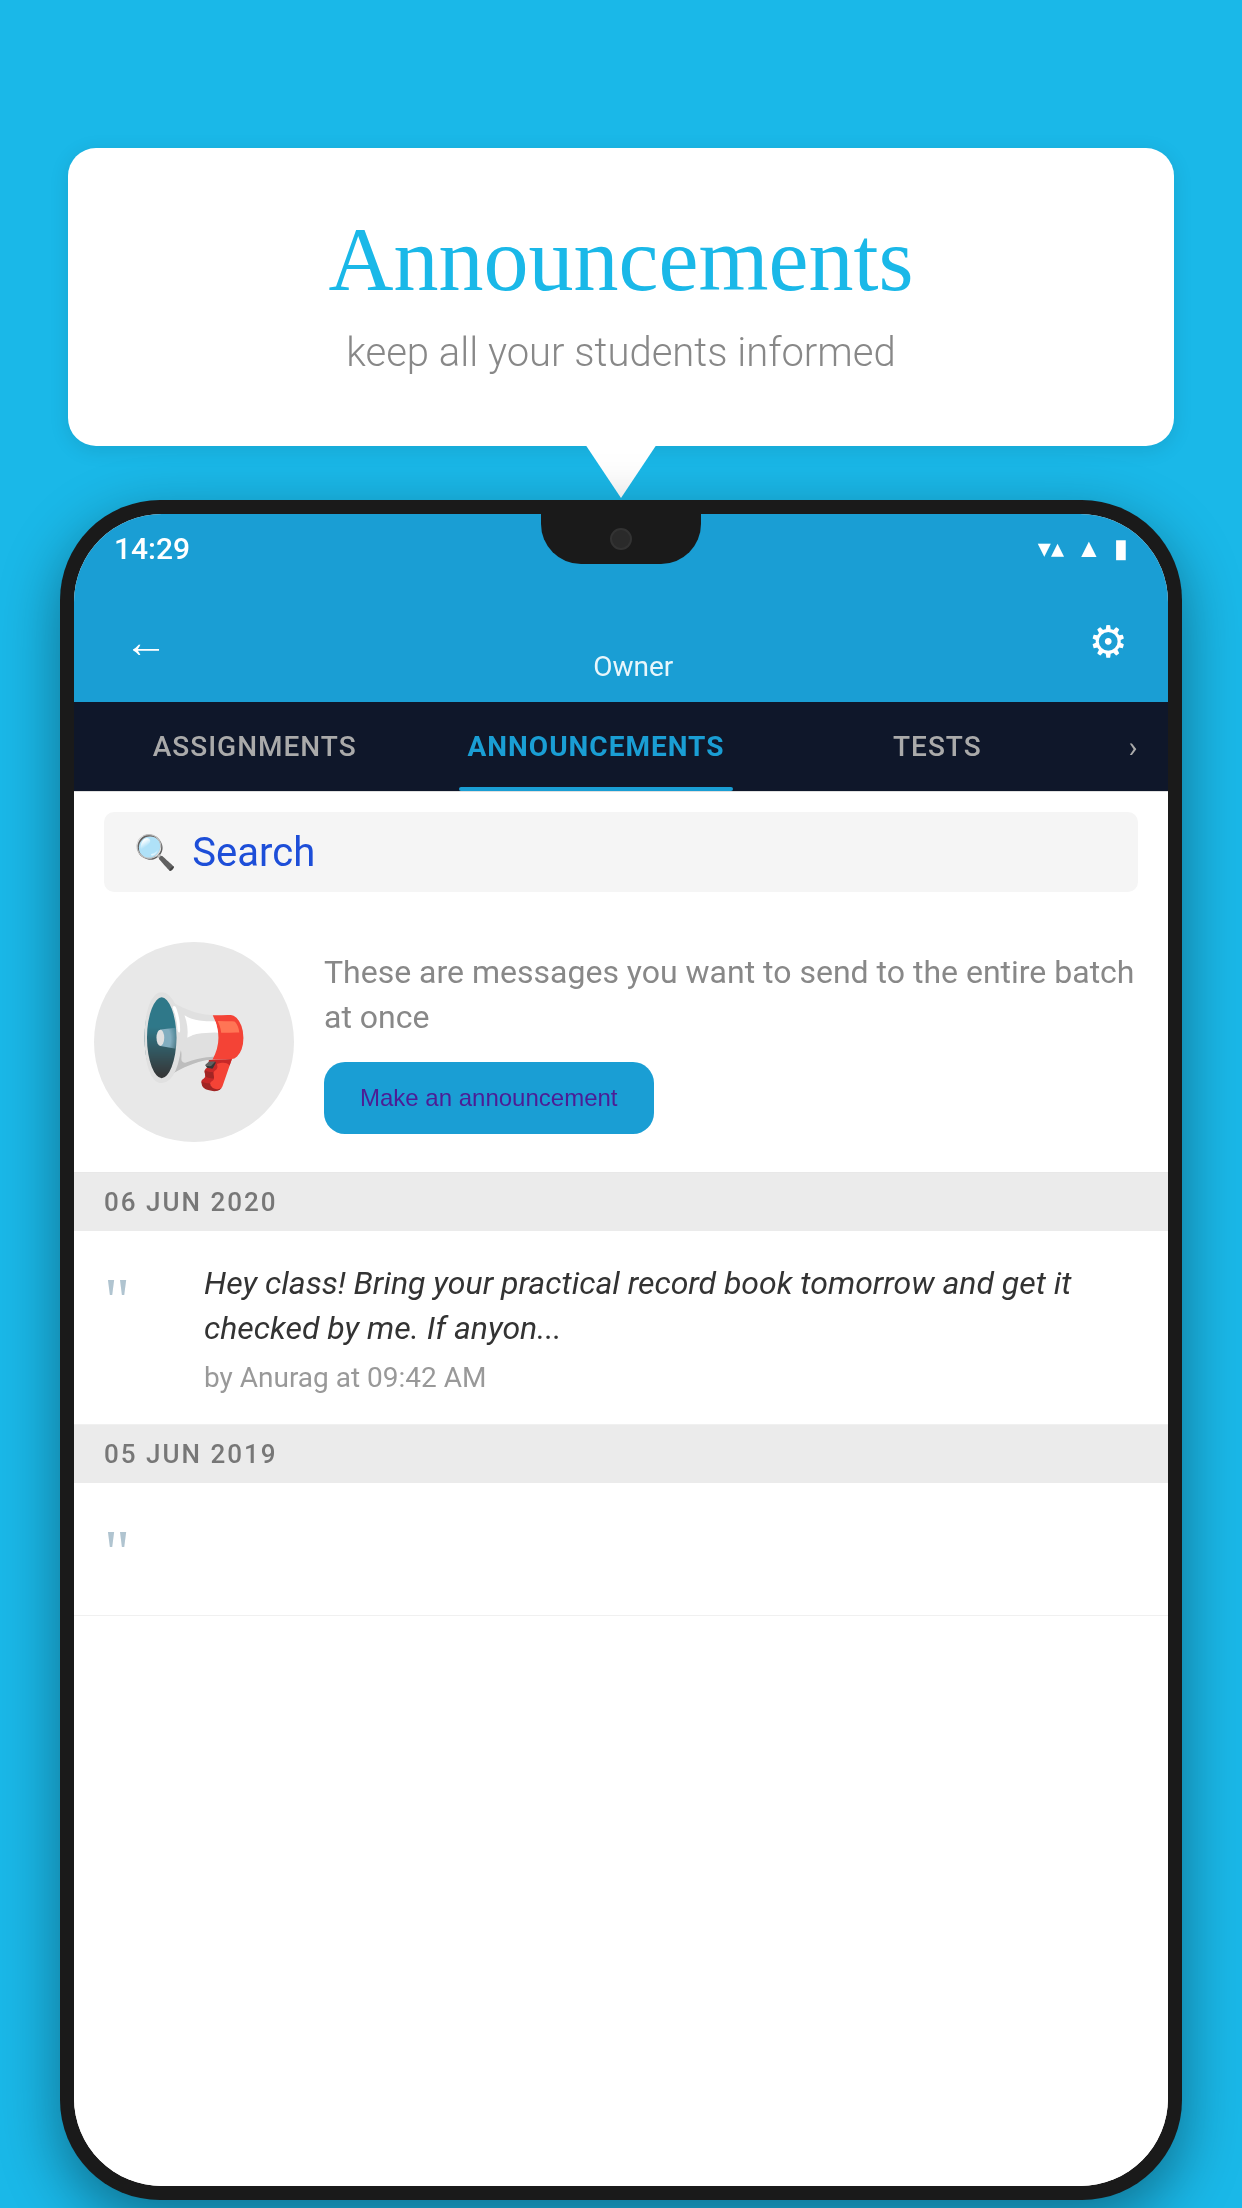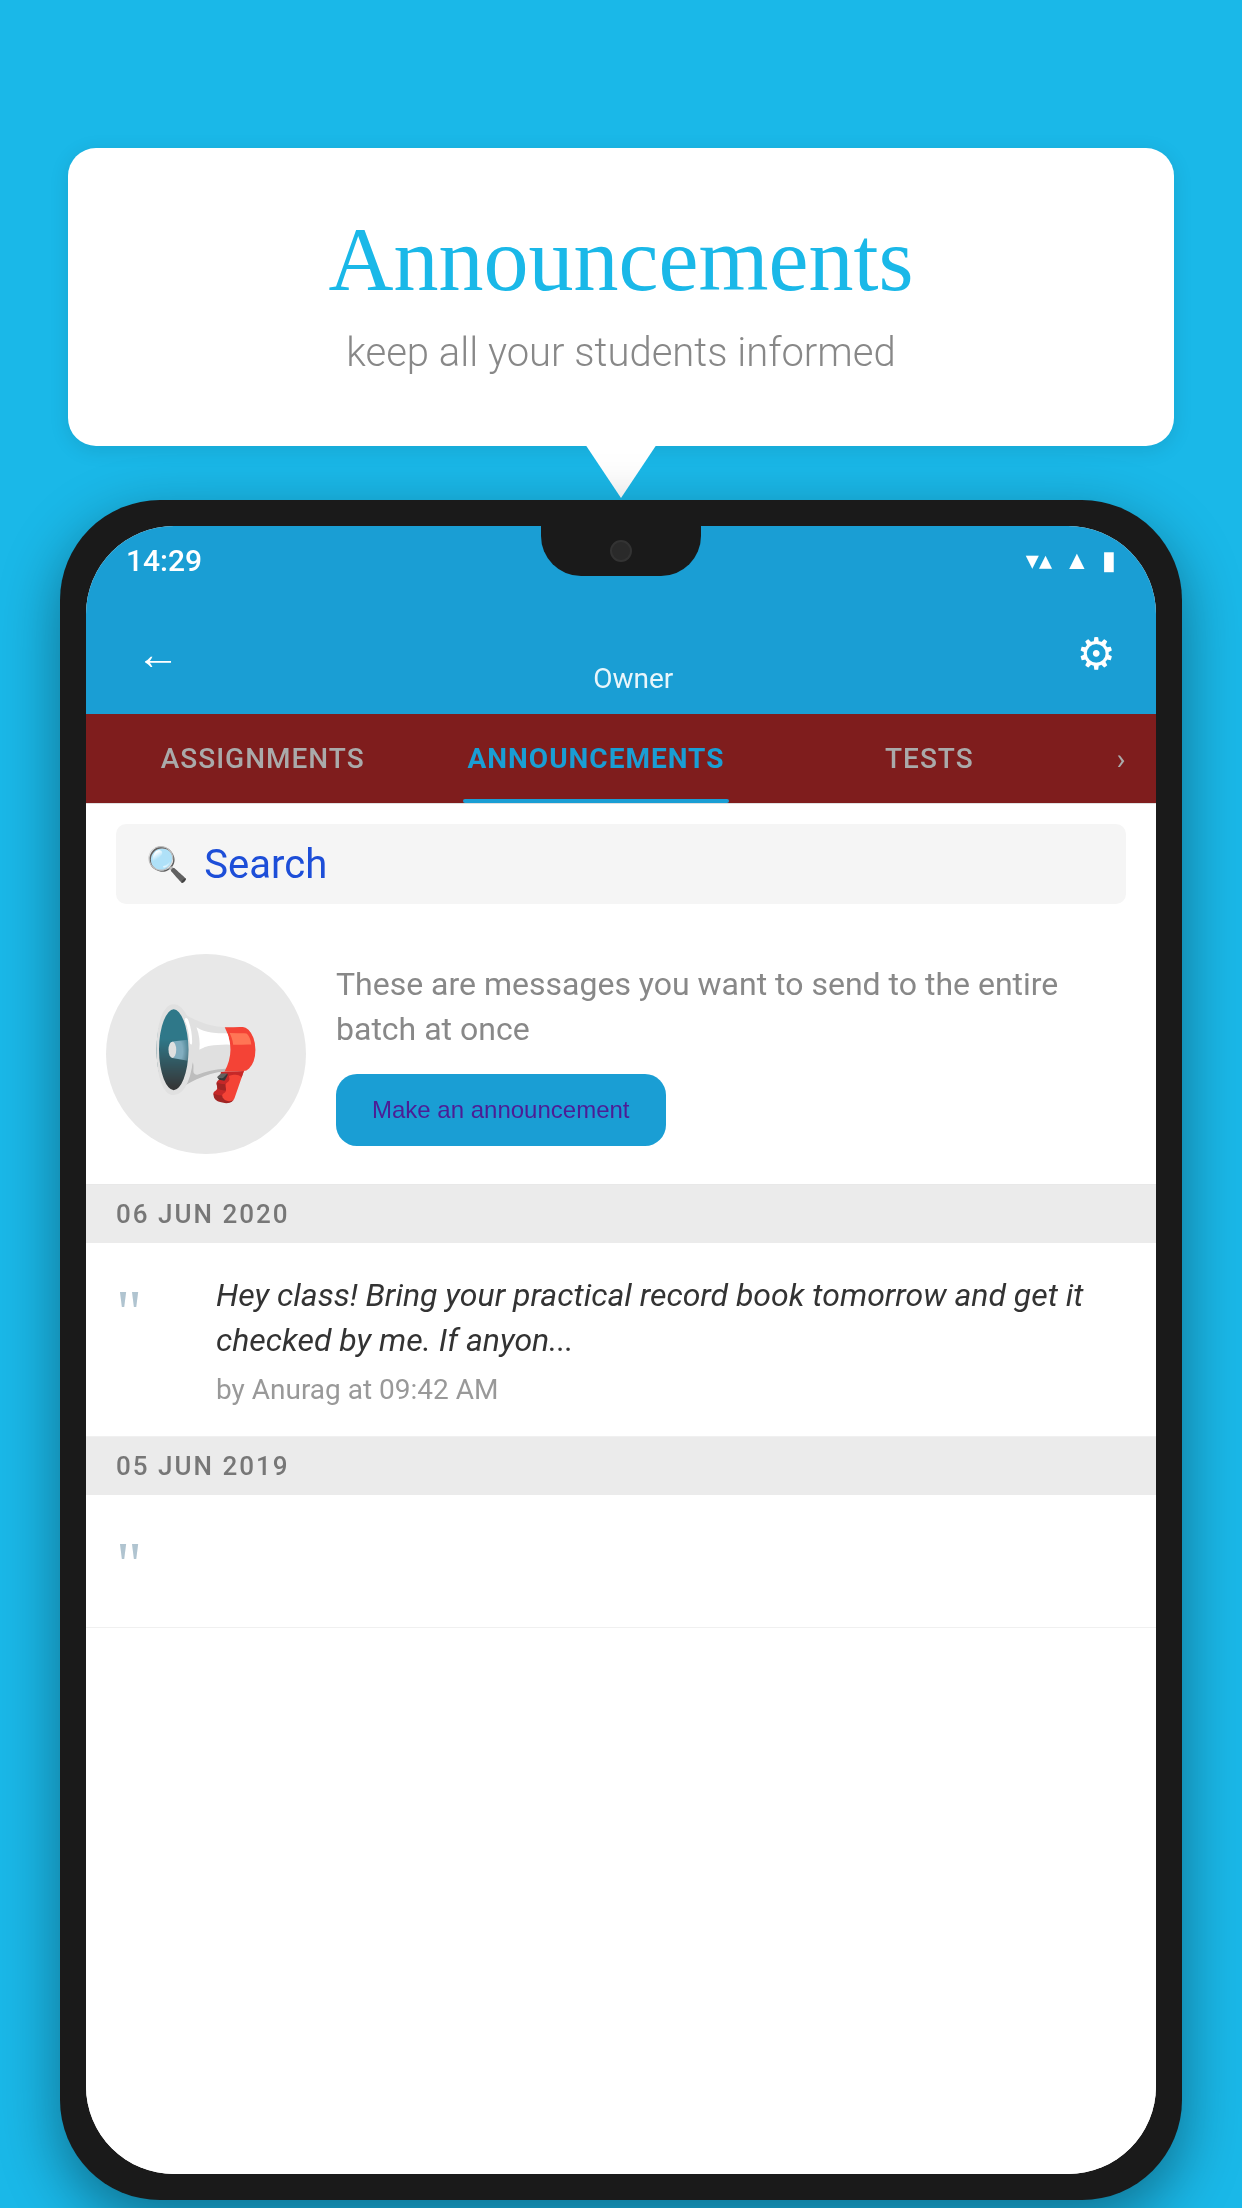--- a/index.html
+++ b/index.html
@@ -59,21 +59,21 @@
 
     
     .phone-frame {
       position: absolute;
       top: 500px;
       left: 60px;
       width: 1122px;
       height: 1700px;
       background: #1a1a1a;
       border-radius: 100px;
-      padding: 26px;
+      padding: 14px;
       box-shadow: 0 20px 60px rgba(0,0,0,0.4);
     }
 
     .phone-inner {
       width: 100%;
       height: 100%;
       background: white;
       border-radius: 88px;
       overflow: hidden;
       position: relative;
@@ -161,21 +161,21 @@
     }
 
     .gear-icon {
       color: white;
       font-size: 44px;
       cursor: pointer;
     }
 
     
     .tabs-bar {
-      background: #7f1d1d;
+      background: #0f172a;
       display: flex;
       align-items: center;
       height: 90px;
       border-bottom: 1px solid #e0e0e0;
       padding: 0 10px;
     }
 
     .tab {
       flex: 1;
       text-align: center;

